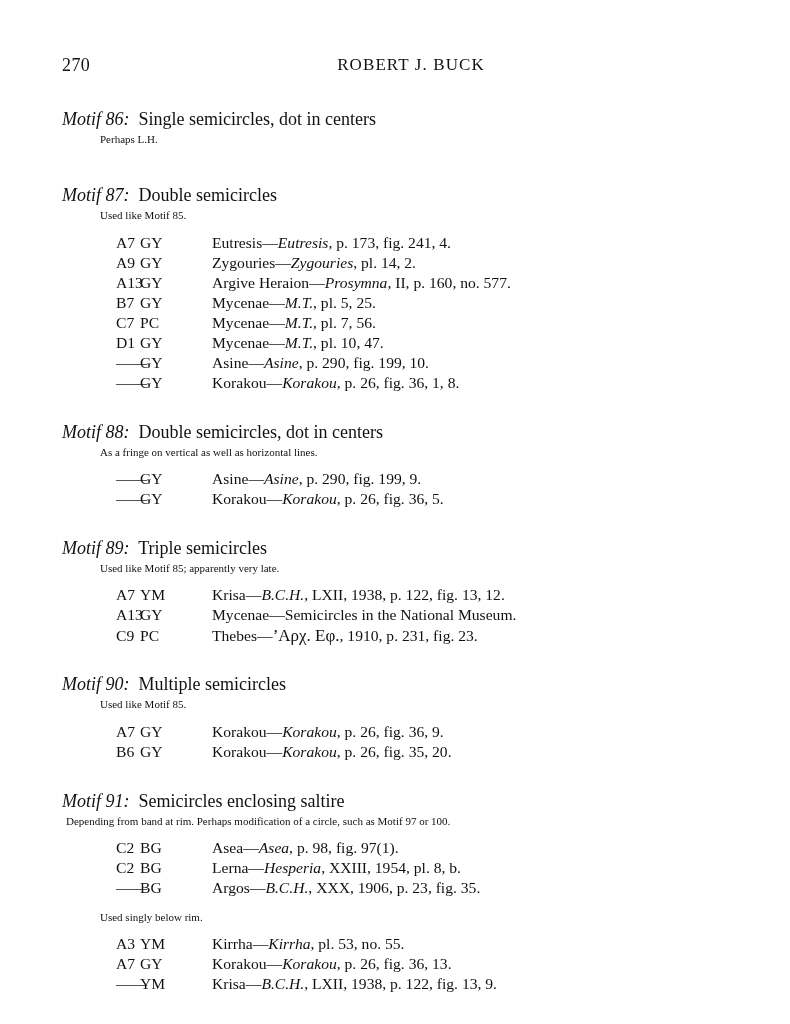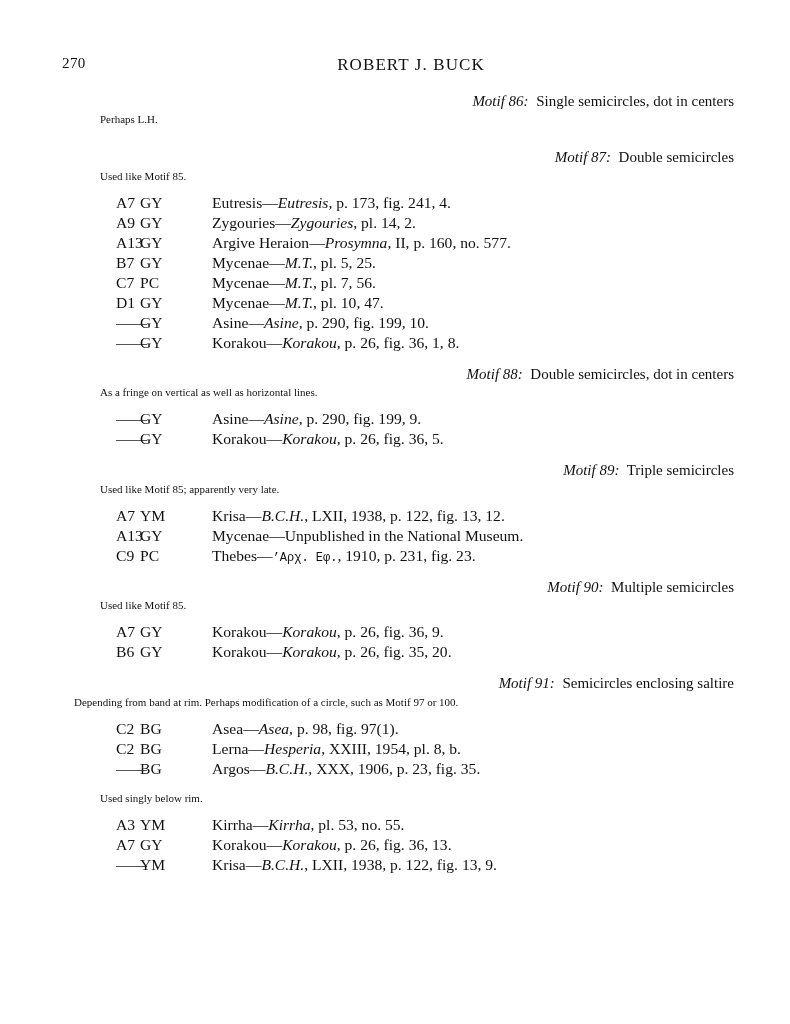--- a/index.html
+++ b/index.html
@@ -26,58 +26,57 @@
     position: absolute;
     top: 55px;
     left: 0;
     width: 790px;
     height: 26px;
   }
   .folio {
     position: absolute;
     left: 62px;
     top: 0;
-    font-size: 15px;
+    font-size: 18px;
     letter-spacing: 0.4px;
   }
   .running-title {
     position: absolute;
     left: 16px;
     top: 0;
     width: 790px;
     text-align: center;
     font-size: 17px;
     letter-spacing: 1.1px;
   }
   .content {
     position: absolute;
     top: 92px;
     left: 62px;
     width: 672px;
   }
   .motif-head {
-    font-size: 15px;
-    margin: 0 0 1px 0;
+    font-size: 18px;
+    margin: 16px 0 1px 0;
     line-height: 1.28;
     white-space: nowrap;
-    text-align: right;
   }
   .motif-head .mlabel {
     font-style: italic;
   }
   .motif-head .mtext {
     font-style: normal;
   }
   .note {
     font-size: 11px;
     margin: 0 0 1px 38px;
     line-height: 1.3;
   }
   .note.hang {
-    margin-left: 12px;
+    margin-left: 4px;
     padding-left: 38px;
     text-indent: -38px;
     width: 672px;
   }
   .entries {
     margin: 0 0 0 0;
     padding: 0;
     list-style: none;
   }
   .entry {
@@ -104,22 +103,22 @@
   i, .it {
     font-style: italic;
   }
   .gap {
     height: 12px;
   }
   .gap-sm {
     height: 9px;
   }
   .greek {
-    font-family: Liberation Mono, monospace;
-    font-size: 12px;
+    font-family: Liberation Serif, serif;
+    font-size: 17px;
   }
 </style>
 </head>
 <body>
 
 <div class="page">
 
   <div class="header">
     <div class="folio">270</div>
     <div class="running-title">ROBERT J. BUCK</div>
@@ -150,21 +149,21 @@
       <div class="entries">
         <div class="entry"><span class="col-code">——</span><span class="col-ware">GY</span><span class="col-ref"><span>Asine—</span><i>Asine</i><span>, p. 290, fig. 199, 9.</span></span></div>
         <div class="entry"><span class="col-code">——</span><span class="col-ware">GY</span><span class="col-ref"><span>Korakou—</span><i>Korakou</i><span>, p. 26, fig. 36, 5.</span></span></div>
       </div>
       <div class="gap"></div>
       <div class="motif-head"><span class="mlabel">Motif 89:</span><span class="mtext">&nbsp; Triple semicircles</span></div>
       <div class="note">Used like Motif 85; apparently very late.</div>
       <div class="gap-sm"></div>
       <div class="entries">
         <div class="entry"><span class="col-code">A7</span><span class="col-ware">YM</span><span class="col-ref"><span>Krisa—</span><i>B.C.H.</i><span>, LXII, 1938, p. 122, fig. 13, 12.</span></span></div>
-        <div class="entry"><span class="col-code">A13</span><span class="col-ware">GY</span><span class="col-ref"><span>Mycenae—Unpublished in the National Museum.</span></span></div>
+        <div class="entry"><span class="col-code">A13</span><span class="col-ware">GY</span><span class="col-ref"><span>Mycenae—Semicircles in the National Museum.</span></span></div>
         <div class="entry"><span class="col-code">C9</span><span class="col-ware">PC</span><span class="col-ref"><span>Thebes—</span><span class="greek">’Αρχ. Εφ.</span><span>, 1910, p. 231, fig. 23.</span></span></div>
       </div>
       <div class="gap"></div>
       <div class="motif-head"><span class="mlabel">Motif 90:</span><span class="mtext">&nbsp; Multiple semicircles</span></div>
       <div class="note">Used like Motif 85.</div>
       <div class="gap-sm"></div>
       <div class="entries">
         <div class="entry"><span class="col-code">A7</span><span class="col-ware">GY</span><span class="col-ref"><span>Korakou—</span><i>Korakou</i><span>, p. 26, fig. 36, 9.</span></span></div>
         <div class="entry"><span class="col-code">B6</span><span class="col-ware">GY</span><span class="col-ref"><span>Korakou—</span><i>Korakou</i><span>, p. 26, fig. 35, 20.</span></span></div>
       </div>

